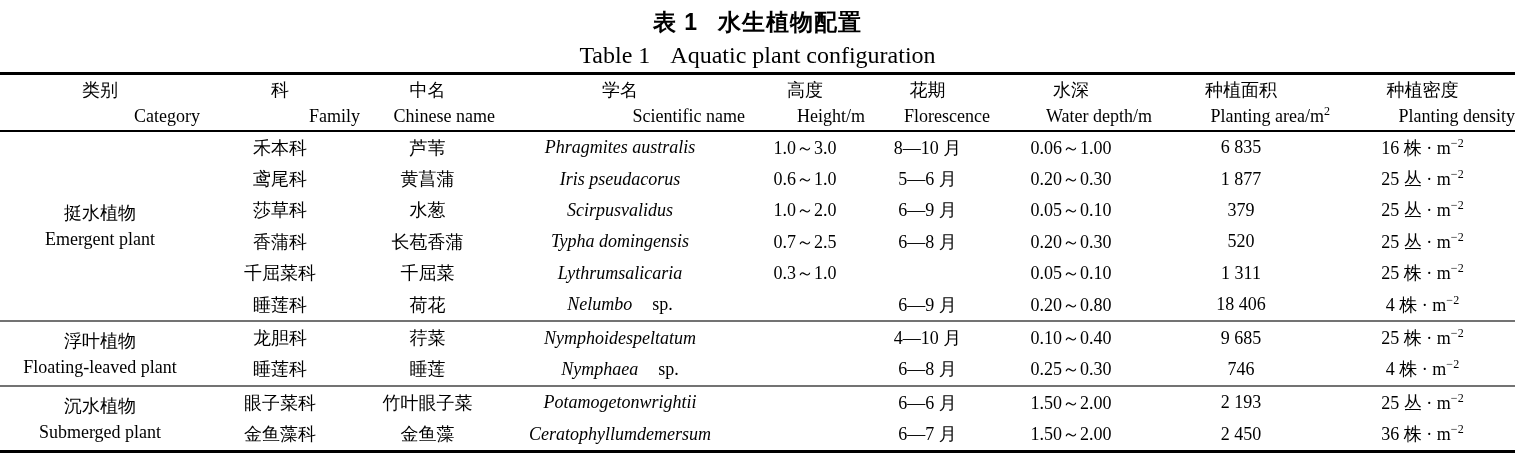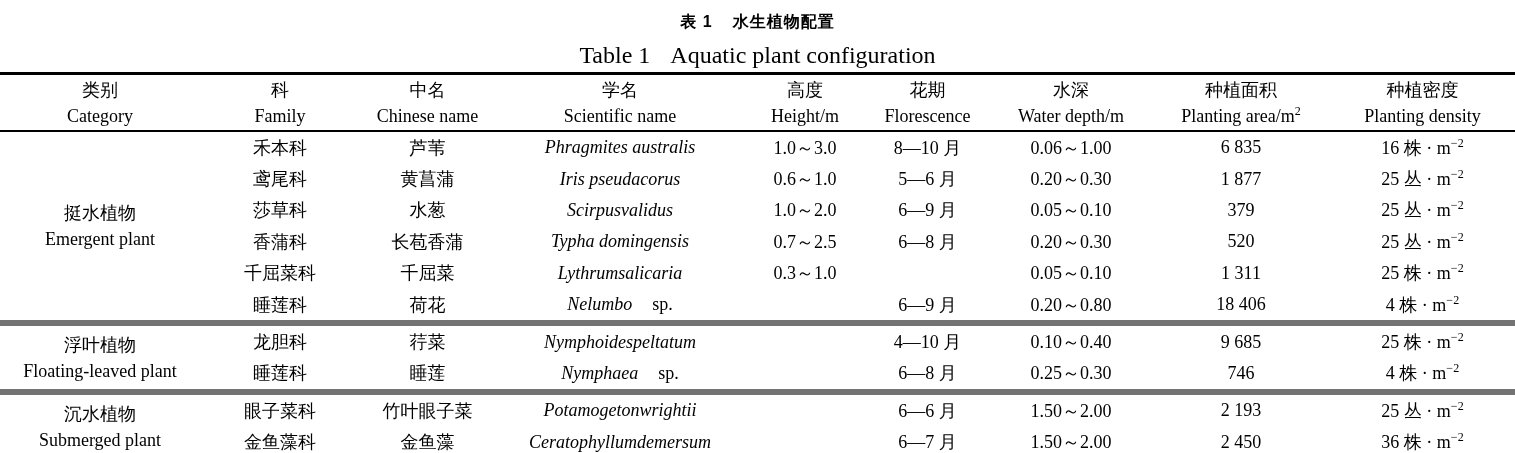--- a/index.html
+++ b/index.html
@@ -22,21 +22,21 @@
   
   .titles {
     height: 72px;
     padding-top: 5px;
     box-sizing: border-box;
     text-align: center;
   }
   .title-zh {
     font-family: "Liberation Sans", "DejaVu Sans", sans-serif;
     font-weight: 700;
-    font-size: 16px;
+    font-size: 23px;
     line-height: 34px;
     letter-spacing: 1px;
   }
   .title-en {
     font-size: 24px;
     line-height: 32px;
   }
   .title-gap { display: inline-block; width: 20px; }
   
   table.cfg {
@@ -53,23 +53,23 @@
     font-weight: normal;
     font-size: 18px;
     overflow: hidden;
     white-space: nowrap;
   }
   thead th {
     height: 55px;
     border-bottom: 2.5px solid #000;
   }
   thead .h-zh { line-height: 27px; }
-  thead .h-en { line-height: 24px; }
+  thead .h-en { line-height: 24px; text-align: right; }
   tbody td { height: 31.4px; }
-  tr.group-sep td { border-top: 6px solid #737373; }
+  tr.group-sep td { border-top: 2px solid #737373; }
   td.cat .cat-zh { line-height: 26px; }
   td.cat .cat-en { line-height: 26px; }
   .sci { font-style: italic; }
   .sci-suffix { font-style: normal; }
   .sci-suffix:not(:empty) { margin-left: 20px; }
   sup {
     font-size: 12px;
     line-height: 0;
     vertical-align: super;
   }

